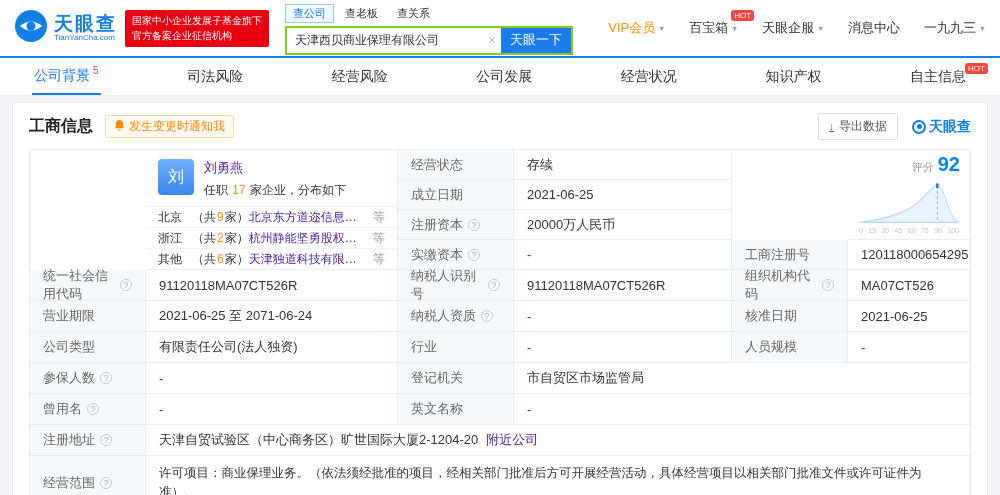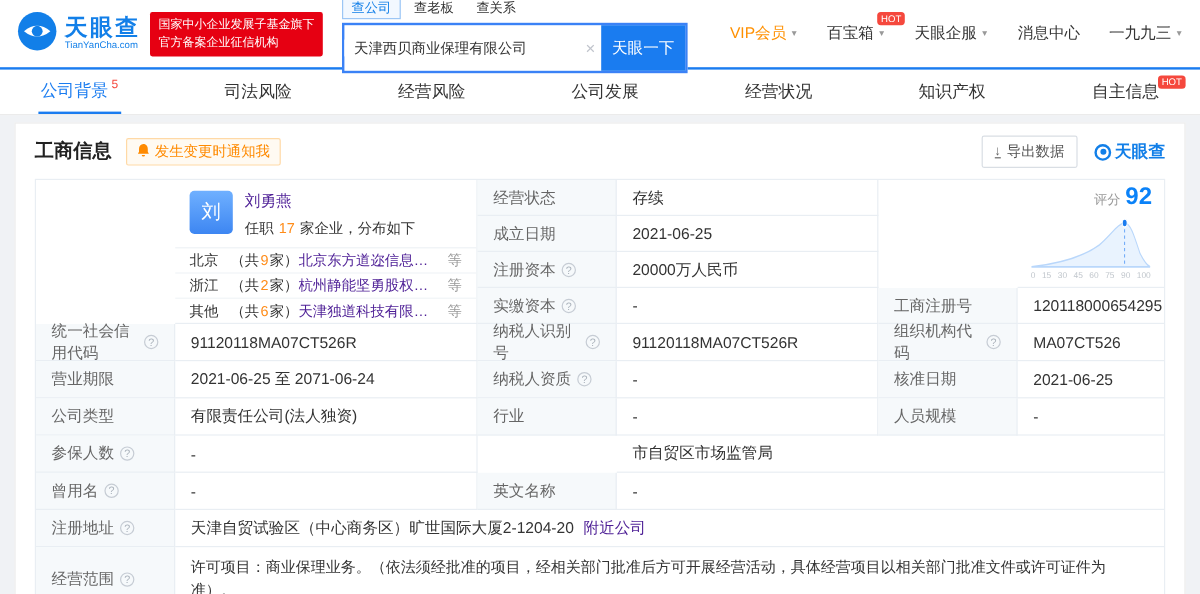--- a/index.html
+++ b/index.html
@@ -9,21 +9,21 @@
   
   .top { height: 56px; background: #fff; display: flex; align-items: center; padding: 0 14px; }
   .logo { display: flex; align-items: center; gap: 6px; cursor: pointer; }
   .logo-text .brand { display: block; color: #127fe8; font-size: 19px; font-weight: bold; letter-spacing: 2px; line-height: 1.05; }
   .logo-text .domain { display: block; color: #127fe8; font-size: 8px; }
   .gov-badge { margin-left: 8px; background: #e60012; color: #fff; font-size: 10px; line-height: 1.55; padding: 3px 7px; border-radius: 2px; white-space: nowrap; }
   .search-area { margin-left: 16px; padding-top: 2px; }
   .search-tabs { display: flex; gap: 3px; margin-bottom: 3px; }
   .stab { font-size: 11px; color: #333; padding: 1px 7px; cursor: pointer; border: 1px solid transparent; }
   .stab.active { color: #127fe8; border: 1px solid #9cc6f5; background: #f2f8ff; }
-  .search-box { display: flex; height: 42px; border: 2px solid #3b82f6; background: #fff; align-items: center; }
+  .search-box { display: flex; height: 29px; border: 2px solid #84cc16; background: #fff; align-items: center; }
   .search-box input { border: none; outline: none; width: 196px; padding: 0 8px; font-size: 12px; color: #333; font-family: inherit; }
   .clear-x { width: 18px; text-align: center; color: #c0c4cc; font-size: 14px; cursor: pointer; }
   .search-btn { border: none; background: #1a7cf0; color: #fff; font-size: 13px; width: 70px; height: 100%; cursor: pointer; font-family: inherit; }
   .top-links { margin-left: auto; display: flex; align-items: center; gap: 24px; font-size: 13px; color: #333; white-space: nowrap; }
   .tl { cursor: pointer; display: flex; align-items: center; position: relative; }
   .vip { color: #ff9000; }
   .caret { font-size: 7px; color: #999; margin-left: 3px; }
   .hot-tag { position: absolute; top: -9px; right: -16px; background: #f5483d; color: #fff; font-size: 8px; padding: 0 3px; border-radius: 3px; line-height: 11px; }
 
   
@@ -297,20 +297,21 @@
     <div class="cell lbl" style="grid-area:7/3/8/4">行业</div>
     <div class="cell" style="grid-area:7/4/8/5">-</div>
     <div class="cell lbl" style="grid-area:7/5/8/6">人员规模</div>
     <div class="cell er" style="grid-area:7/6/8/7">-</div>
 
     <div class="cell lbl" style="grid-area:8/1/9/2">
       <span>参保人数</span>
       <span class="help"></span>
     </div>
     <div class="cell" style="grid-area:8/2/9/3">-</div>
+    <div class="cell lbl" style="grid-area:8/3/9/4">登记机关</div>
     <div class="cell er" style="grid-area:8/4/9/7">市自贸区市场监管局</div>
 
     <div class="cell lbl" style="grid-area:9/1/10/2">
       <span>曾用名</span>
       <span class="help"></span>
     </div>
     <div class="cell" style="grid-area:9/2/10/3">-</div>
     <div class="cell lbl" style="grid-area:9/3/10/4">英文名称</div>
     <div class="cell er" style="grid-area:9/4/10/7">-</div>
 

